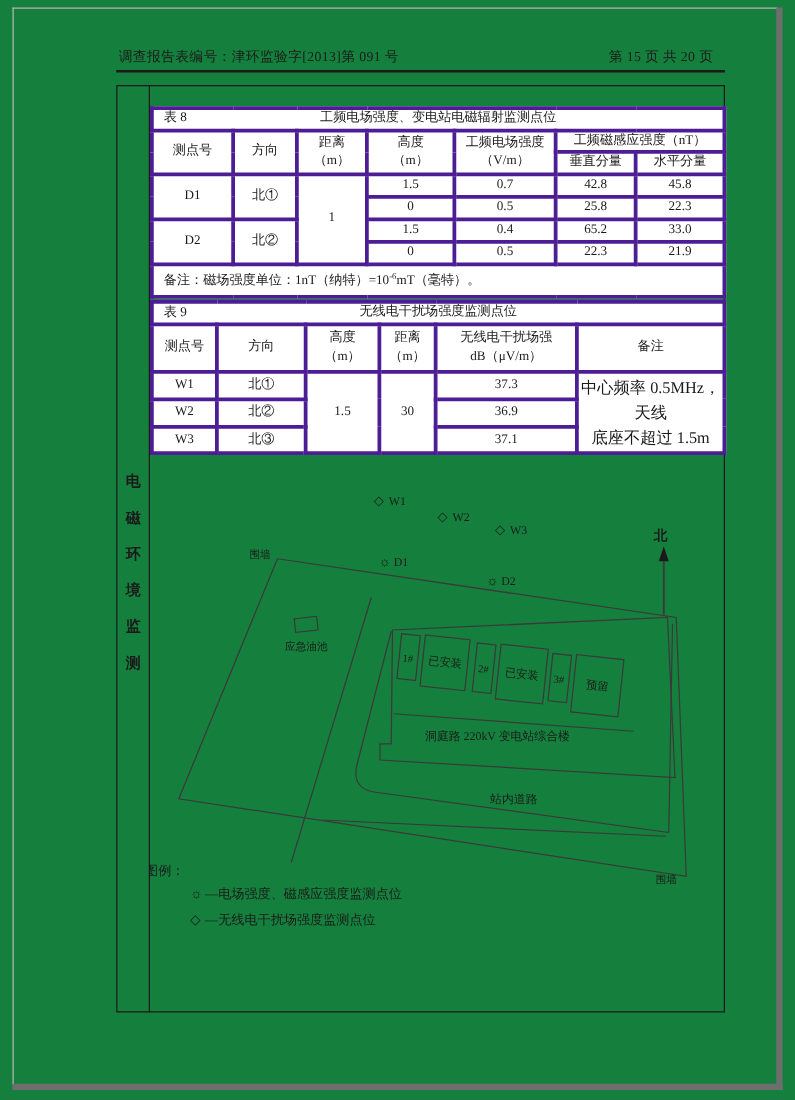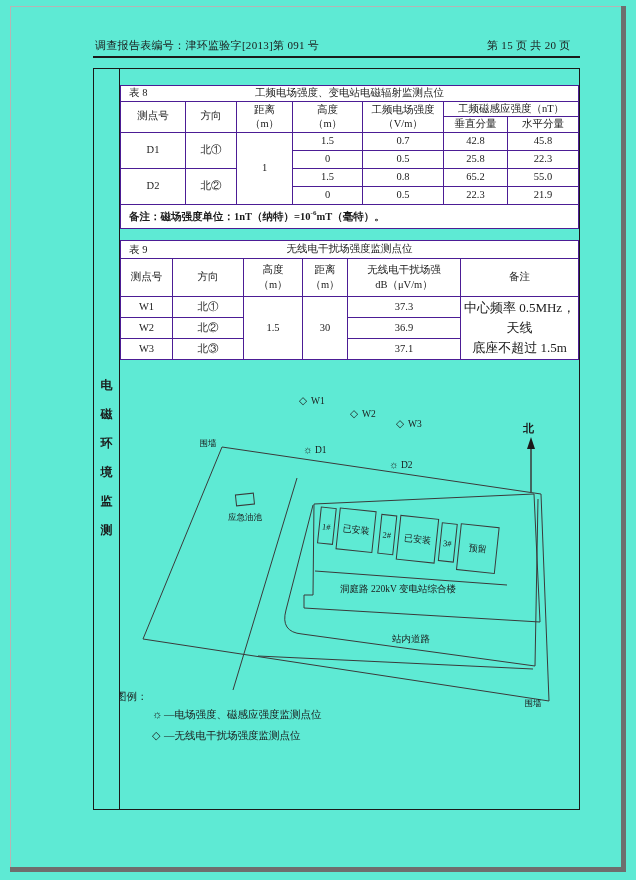--- a/index.html
+++ b/index.html
@@ -1,41 +1,41 @@
 <!DOCTYPE html>
 <html><head>
 <meta charset="utf-8">
 <style>
   * { margin:0; padding:0; box-sizing:border-box; }
   html,body { background:#ffffff; }
   body { font-family:"Liberation Serif","DejaVu Serif",serif; color:#1a1a1a; }
-  .page { position:relative; width:636px; height:880px; background:#5eead4; overflow:hidden; }
+  .page { position:relative; width:636px; height:880px; background:#15803d; overflow:hidden; }
 
   
   .edge-top    { position:absolute; left:10px; top:6px;   width:612px; height:1px; background:#b5b5b5; }
   .edge-left   { position:absolute; left:10px; top:6px;   width:1px;  height:862px; background:#b5b5b5; }
   .edge-right  { position:absolute; left:621px; top:6px;  width:5px;  height:866px; background:#6e6e6e; }
   .edge-bottom { position:absolute; left:10px; top:867px; width:616px; height:5px;  background:#6e6e6e; }
 
   .hdr-left  { position:absolute; left:95px;  top:38px; font-size:11px; letter-spacing:.3px; }
   .hdr-right { position:absolute; left:487px; top:38px; font-size:11px; letter-spacing:.3px; }
   .hdr-rule  { position:absolute; left:93px;  top:56px; width:487px; height:2px; background:#1a1a1a; }
 
   .frame { position:absolute; left:93px; top:68px; width:487px; height:742px; border:1.5px solid #1a1a1a; }
   .side-divider { position:absolute; left:119px; top:68px; width:0; height:742px; border-left:1.5px solid #1a1a1a; }
   .side-label { position:absolute; left:93px; top:377px; width:27px; display:flex; flex-direction:column; align-items:center; gap:12px; font-size:12px; font-weight:700; }
 
   table { border-collapse:collapse; table-layout:fixed; position:absolute; background:#fff; }
   #table8 { left:120px; top:85px;  width:458px; }
   #table9 { left:120px; top:240px; width:458px; }
-  td { border:1px solid #4c1d95; text-align:center; vertical-align:middle; font-size:10.5px; line-height:1.2; padding:1px 0; }
+  td { border:3px solid #4c1d95; text-align:center; vertical-align:middle; font-size:10.5px; line-height:1.2; padding:1px 0; }
   td.title-cell { position:relative; height:15px; }
   td.title-cell .tag { position:absolute; left:8px; top:50%; transform:translateY(-50%); }
   .data-row td { height:18px; }
-  td.note-cell { text-align:left; padding:4px 2px 4px 8px; height:24px; font-size:10.5px;font-weight:bold; }
+  td.note-cell { text-align:left; padding:4px 2px 4px 8px; height:24px; font-size:10.5px; }
   td.note-cell sup { font-size:7px; }
   .hdr2 div { line-height:1.35; }
   td.remark-cell { font-size:13px; line-height:1.55; }
 
   .caption { position:absolute; left:120px; top:776px; width:458px; text-align:center; font-size:11.5px; font-weight:700; letter-spacing:.5px; }
 
   svg#site-plan { position:absolute; left:120px; top:352px; }
   svg text { fill:#1a1a1a; font-family:"Liberation Serif","DejaVu Serif",serif; }
 </style>
 </head>
@@ -112,23 +112,23 @@
     <tr class="data-row">
       <td>0</td>
       <td>0.5</td>
       <td>25.8</td>
       <td>22.3</td>
     </tr>
     <tr class="data-row">
       <td rowspan="2">D2</td>
       <td rowspan="2">北②</td>
       <td>1.5</td>
-      <td>0.8</td>
+      <td>0.4</td>
       <td>65.2</td>
-      <td>55.0</td>
+      <td>33.0</td>
     </tr>
     <tr class="data-row">
       <td>0</td>
       <td>0.5</td>
       <td>22.3</td>
       <td>21.9</td>
     </tr>
     <tr>
       <td class="note-cell" colspan="7">
         <span>备注：磁场强度单位：1nT（纳特）=10</span><sup>-6</sup><span>mT（毫特）。</span>

